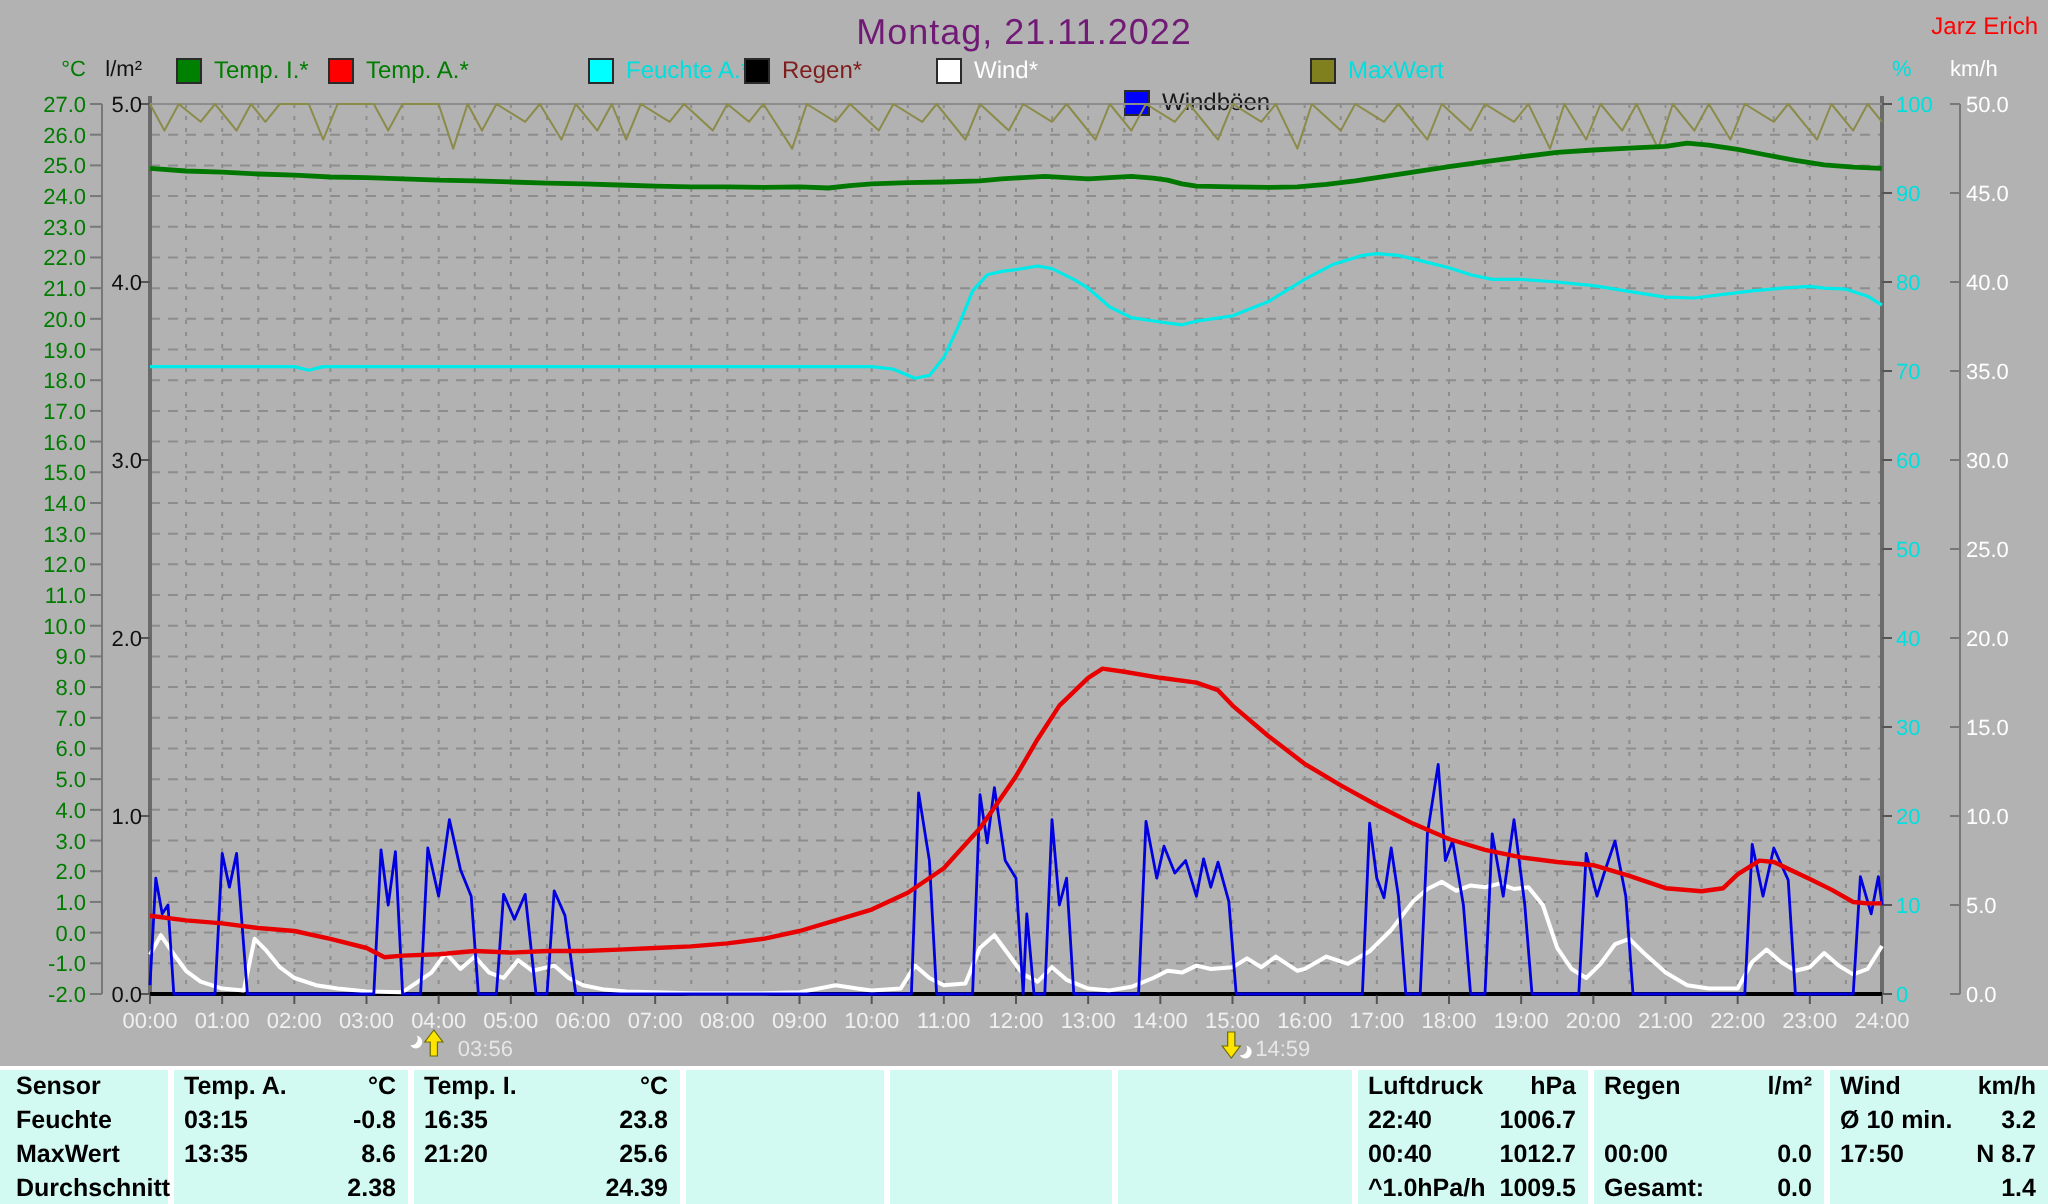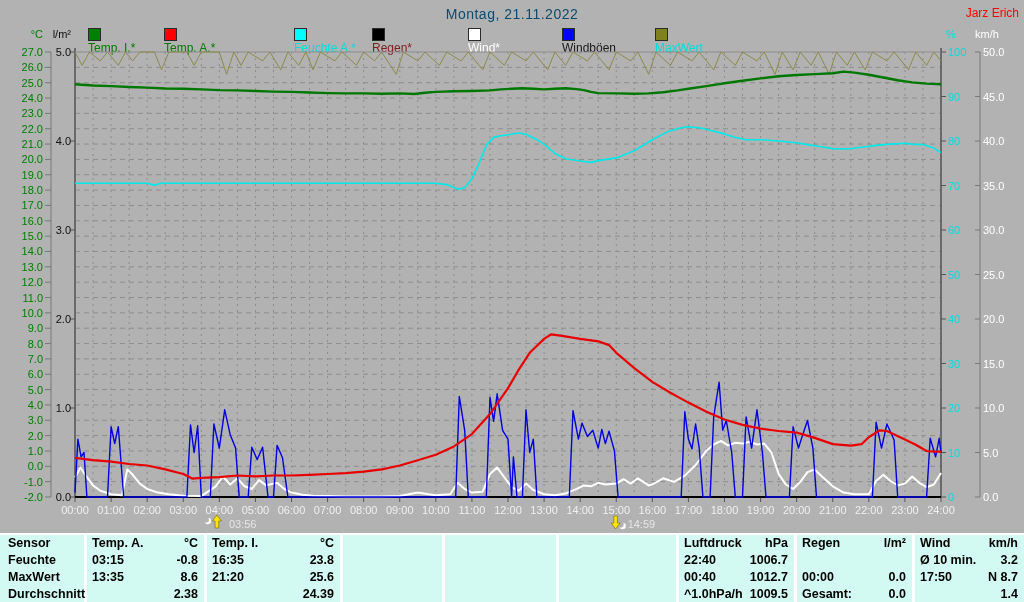--- a/index.html
+++ b/index.html
@@ -1,22 +1,22 @@
 <!DOCTYPE html>
 <html><head>
 <meta charset="utf-8">
 <style>
   html,body{margin:0;padding:0;background:#888;}
   .screen{position:relative;width:1024px;height:602px;background:#b2b2b2;overflow:hidden;
           font-family:"Liberation Sans",sans-serif;}
-  .title{position:absolute;top:6px;left:0;right:0;text-align:center;color:#0c4a6e;
-         font-size:14px;letter-spacing:0.5px;}
+  .title{position:absolute;top:6px;left:0;right:0;text-align:center;color:#701a75;
+         font-size:18px;letter-spacing:0.5px;}
   .credit{position:absolute;top:6px;right:5px;color:#ff0000;font-size:12px;}
   #legend{position:absolute;top:28px;left:0;width:100%;height:16px;}
-  .legend-item{position:absolute;top:0;display:flex;align-items:flex-start;height:14px;flex-direction:column;}
+  .legend-item{position:absolute;top:0;display:flex;align-items:flex-end;height:14px;}
   .legend-swatch{width:11px;height:11px;border:1px solid #2a2a2a;margin-right:6px;flex:none;}
   .legend-label{font-size:12px;white-space:nowrap;}
   #chart{position:absolute;inset:0;}
   #chart svg{position:absolute;left:0;top:0;}
   #table{position:absolute;left:0;top:533px;width:1024px;height:69px;background:#d3faf2;
          border-top:2px solid #ffffff;font-size:12.5px;font-weight:bold;color:#000;}
   .tsep{position:absolute;top:0;bottom:0;width:3px;background:#ffffff;}
   .tcol{position:absolute;top:0;height:100%;}
   .trow{height:17px;line-height:17px;display:flex;justify-content:space-between;white-space:nowrap;}
   .trow .tl{text-align:center;}
@@ -42,21 +42,21 @@
         <span class="legend-label" style="color: rgb(0, 222, 222);">Feuchte A.*</span>
       </div>
       <div class="legend-item" style="left: 372px;">
         <span class="legend-swatch" style="background: rgb(0, 0, 0);"></span>
         <span class="legend-label" style="color: #7f1d1d;">Regen*</span>
       </div>
       <div class="legend-item" style="left: 468px;">
         <span class="legend-swatch" style="background: rgb(255, 255, 255);"></span>
         <span class="legend-label" style="color: rgb(255, 255, 255);">Wind*</span>
       </div>
-      <div class="legend-item" style="left: 562px;">
+      <div class="legend-item" style="left: 562px; margin-top: 16px;">
         <span class="legend-swatch" style="background: rgb(0, 0, 255);"></span>
         <span class="legend-label" style="color: rgb(26, 26, 26);">Windböen</span>
       </div>
       <div class="legend-item" style="left: 655px;">
         <span class="legend-swatch" style="background: rgb(128, 128, 30);"></span>
         <span class="legend-label" style="color: rgb(0, 222, 222);">MaxWert</span>
       </div>
     </div>
   <div id="chart">
       <svg width="1024" height="602" viewBox="0 0 1024 602">

